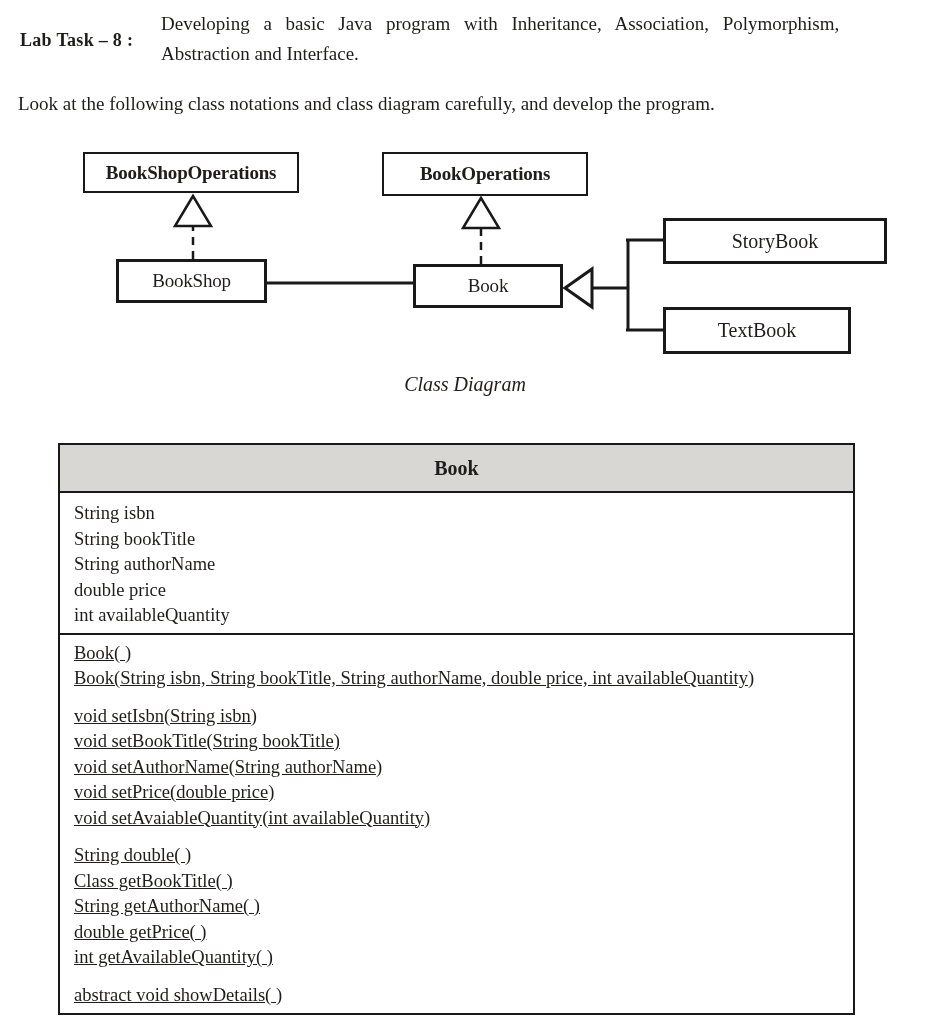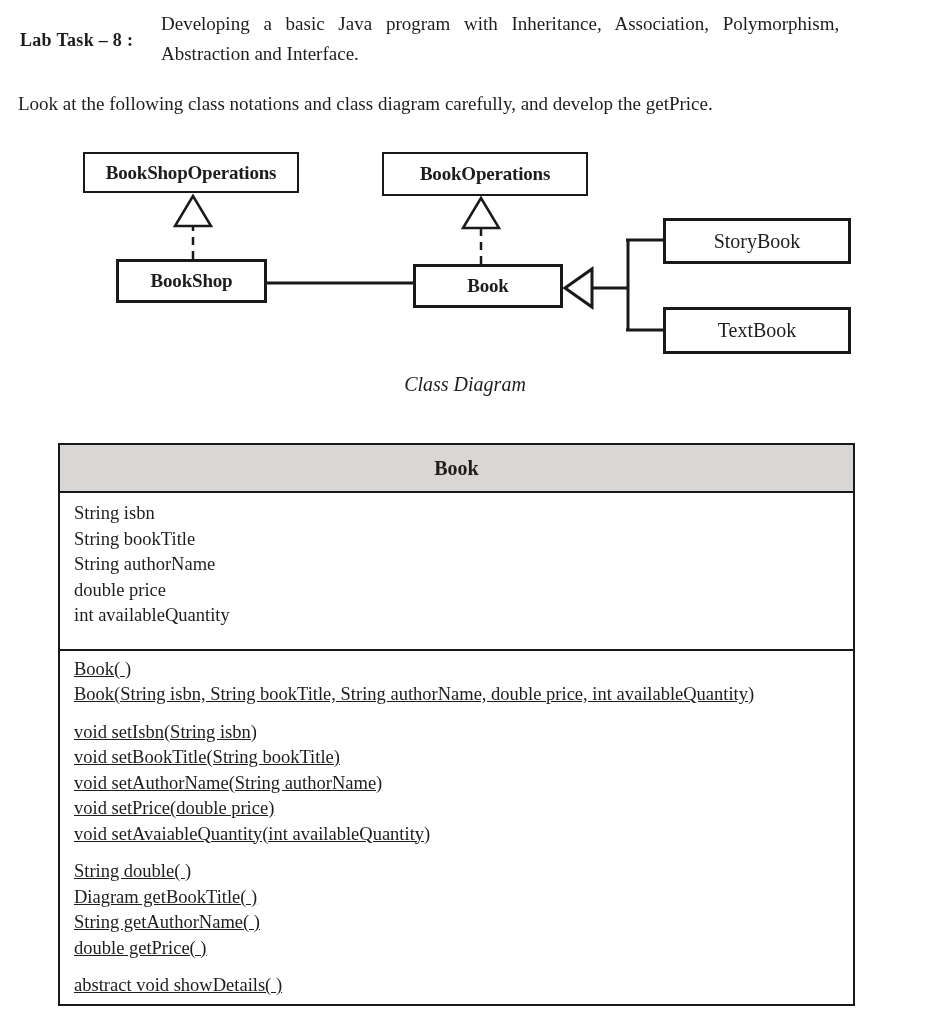--- a/index.html
+++ b/index.html
@@ -23,53 +23,53 @@
   .para-line2{left:161px;top:43px;font-size:19px;white-space:nowrap;}
   .intro{left:18px;top:93px;font-size:19px;white-space:nowrap;}
   
   .diagram-layer{left:0;top:0;width:939px;height:430px;}
   .dbox{
     position:absolute;background:#fff;border:3px solid var(--line);
     display:flex;align-items:center;justify-content:center;
     font-size:19px;box-sizing:border-box;white-space:nowrap;
   }
   .dbox.iface{border-width:2.5px;font-weight:600;letter-spacing:-.2px;}
-  .dbox.klass{font-weight:700;letter-spacing:-.2px;text-align:right;}
+  .dbox.klass{font-weight:400;letter-spacing:-.2px;text-align:right;}
   .dbox.sub{font-weight:normal;font-size:20px;}
   #box-bso{left:83px;top:152px;width:216px;height:41px;}
   #box-bo{left:382px;top:152px;width:206px;height:44px;}
   #box-bs{left:116px;top:259px;width:151px;height:44px;}
   #box-book{left:413px;top:264px;width:150px;height:44px;}
-  #box-sb{left:663px;top:218px;width:188px;height:46px;}
+  #box-sb{left:663px;top:218px;width:224px;height:46px;}
   #box-tb{left:663px;top:307px;width:188px;height:47px;text-align:center;}
   .diagram-caption{left:358px;top:373px;width:214px;text-align:center;font-size:20px;font-style:italic;}
   
   .uml-table{
     left:58px;top:443px;width:797px;box-sizing:border-box;
     border:2px solid var(--line);background:#fff;
   }
   .uml-header{
     height:46px;background:var(--uml-header-fill);
     border-bottom:2px solid var(--line);
     display:flex;align-items:center;justify-content:center;
     font-weight:bold;font-size:20px;
   }
-  .uml-attrs{padding:8px 14px 20px 14px;border-bottom:2px solid var(--line);}
+  .uml-attrs{padding:8px 14px 4px 14px;border-bottom:2px solid var(--line);}
   .uml-methods{padding:6px 14px 5px 14px;text-decoration:underline;}
   .uml-line{font-size:18.5px;line-height:25.5px;white-space:nowrap;}
   .method-group{margin-bottom:12px;}
   .method-group:last-child{margin-bottom:0;}
 </style>
 </head>
 <body>
 
 <div class="abs lab-label">Lab Task – 8 :</div>
 <div class="abs para-line1">Developing a basic Java program with Inheritance, Association, Polymorphism,</div>
 <div class="abs para-line2">Abstraction and Interface.</div>
-<div class="abs intro">Look at the following class notations and class diagram carefully, and develop the getPrice.</div>
+<div class="abs intro">Look at the following class notations and class diagram carefully, and develop the program.</div>
 
 <div class="abs diagram-layer">
   <svg width="939" height="430" viewBox="0 0 939 430" style="position:absolute;left:0;top:0;">
 
     <line x1="193" y1="259" x2="193" y2="226" stroke="#191919" stroke-width="2.5" stroke-dasharray="8,6"></line>
     <polygon points="193,196 175,226 211,226" fill="#ffffff" stroke="#191919" stroke-width="2.5"></polygon>
 
     <line x1="481" y1="264" x2="481" y2="228" stroke="#191919" stroke-width="2.5" stroke-dasharray="8,6"></line>
     <polygon points="481,198 463,228 499,228" fill="#ffffff" stroke="#191919" stroke-width="2.5"></polygon>
 
@@ -108,21 +108,22 @@
       </div>
       <div class="method-group">
         <div class="uml-line">void setIsbn(String isbn)</div>
         <div class="uml-line">void setBookTitle(String bookTitle)</div>
         <div class="uml-line">void setAuthorName(String authorName)</div>
         <div class="uml-line">void setPrice(double price)</div>
         <div class="uml-line">void setAvaiableQuantity(int availableQuantity)</div>
       </div>
       <div class="method-group">
         <div class="uml-line">String double( )</div>
-        <div class="uml-line">Diagram getBookTitle( )</div>
+        <div class="uml-line">Class getBookTitle( )</div>
         <div class="uml-line">String getAuthorName( )</div>
         <div class="uml-line">double getPrice( )</div>
+        <div class="uml-line">int getAvailableQuantity( )</div>
       </div>
       <div class="method-group">
         <div class="uml-line">abstract void showDetails( )</div>
       </div>
     </div>
 </div>
 
 </body></html>

